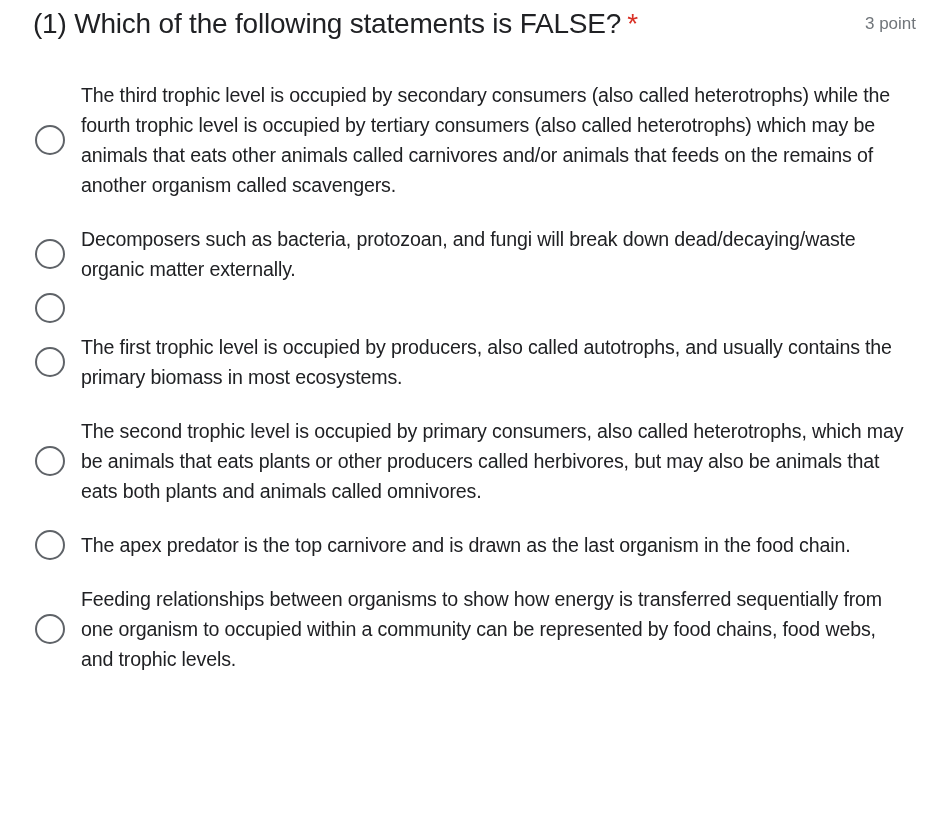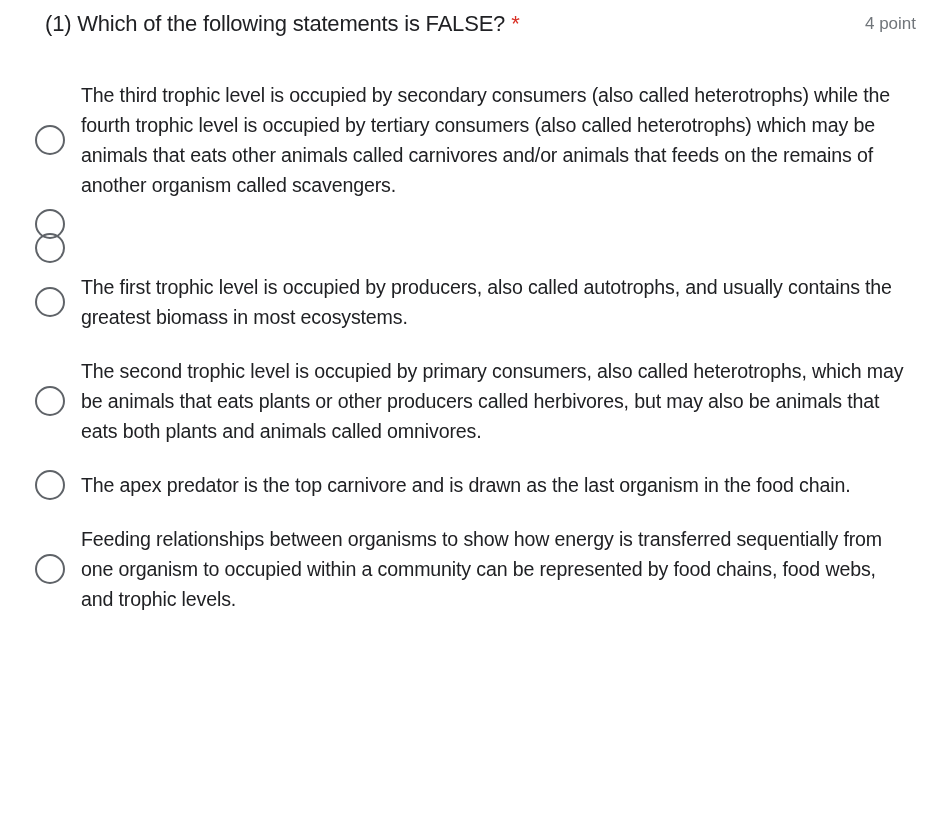--- a/index.html
+++ b/index.html
@@ -1,49 +1,50 @@
 <!DOCTYPE html>
 <html><head>
 <meta charset="utf-8">
 <style>
   html, body { margin:0; padding:0; background:#ffffff; }
   body { width:940px; height:816px; overflow:hidden; position:relative;
          font-family:"Liberation Sans", sans-serif; color:#202124; }
   .header { position:absolute; left:33px; top:8px; right:24px; height:32px; }
-  .title { position:absolute; left:12px; top:0; font-size:22px; line-height:32px; color:#202124; letter-spacing:-0.2px;text-align:right; }
+  .title { position:absolute; left:0; top:0; font-size:28px; line-height:32px; color:#202124; letter-spacing:-0.2px;text-align:right; }
   .req { color:#d93025; margin-left:6px; }
   .points { position:absolute; right:0; top:2px; font-size:17px; line-height:28px; color:#70757a; }
   .options { position:absolute; left:0; top:80px; width:940px; }
   .option { position:relative; display:flex; align-items:center; margin-bottom:24px; cursor:pointer; }
   .radio { position:absolute; left:35px; top:50%; width:26px; height:26px; margin-top:-15px;
            border:2px solid #5f6368; border-radius:50%; box-sizing:content-box; }
   .label { margin-left:81px; width:830px; font-size:19.6px; line-height:30px; color:#202124; letter-spacing:-0.15px; }
 </style>
 </head>
 <body>
 
 <div class="header">
   <div class="title"><span>(1) Which of the following statements is FALSE?</span><span class="req">*</span></div>
-  <div class="points">4 point</div>
+  <div class="points">3 point</div>
 </div>
 
 <div class="options">
   <div class="option">
     <span class="radio"></span>
     <div class="label">The third trophic level is occupied by secondary consumers (also called heterotrophs) while the fourth trophic level is occupied by tertiary consumers (also called heterotrophs) which may be animals that eats other animals called carnivores and/or animals that feeds on the remains of another organism called scavengers.</div>
   </div>
   <div class="option">
     <span class="radio"></span>
+    <div class="label">Decomposers such as bacteria, protozoan, and fungi will break down dead/decaying/waste organic matter externally.</div>
   </div>
   <div class="option">
     <span class="radio"></span>
   </div>
   <div class="option">
     <span class="radio"></span>
-    <div class="label">The first trophic level is occupied by producers, also called autotrophs, and usually contains the greatest biomass in most ecosystems.</div>
+    <div class="label">The first trophic level is occupied by producers, also called autotrophs, and usually contains the primary biomass in most ecosystems.</div>
   </div>
   <div class="option">
     <span class="radio"></span>
     <div class="label">The second trophic level is occupied by primary consumers, also called heterotrophs, which may be animals that eats plants or other producers called herbivores, but may also be animals that eats both plants and animals called omnivores.</div>
   </div>
   <div class="option">
     <span class="radio"></span>
     <div class="label">The apex predator is the top carnivore and is drawn as the last organism in the food chain.</div>
   </div>
   <div class="option">

